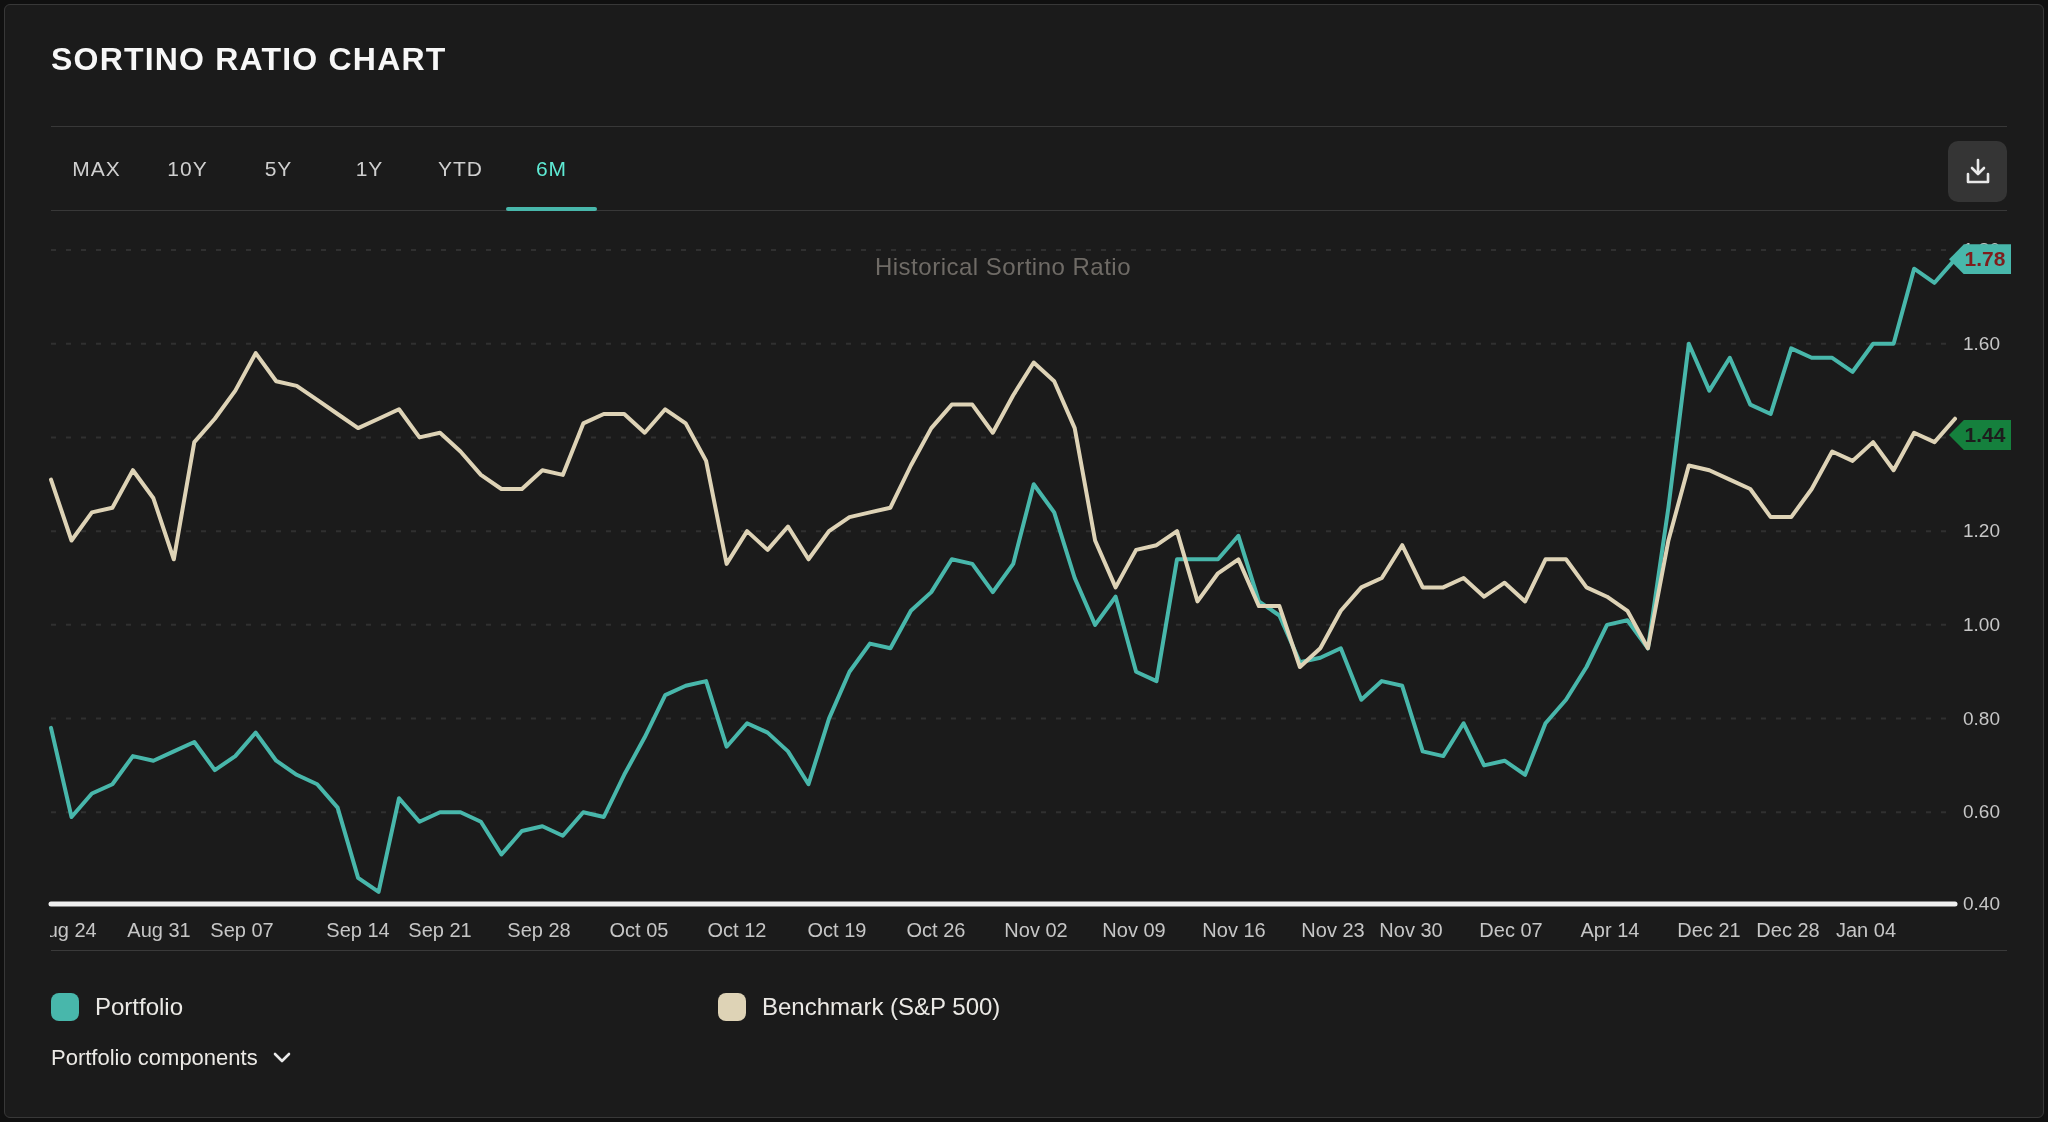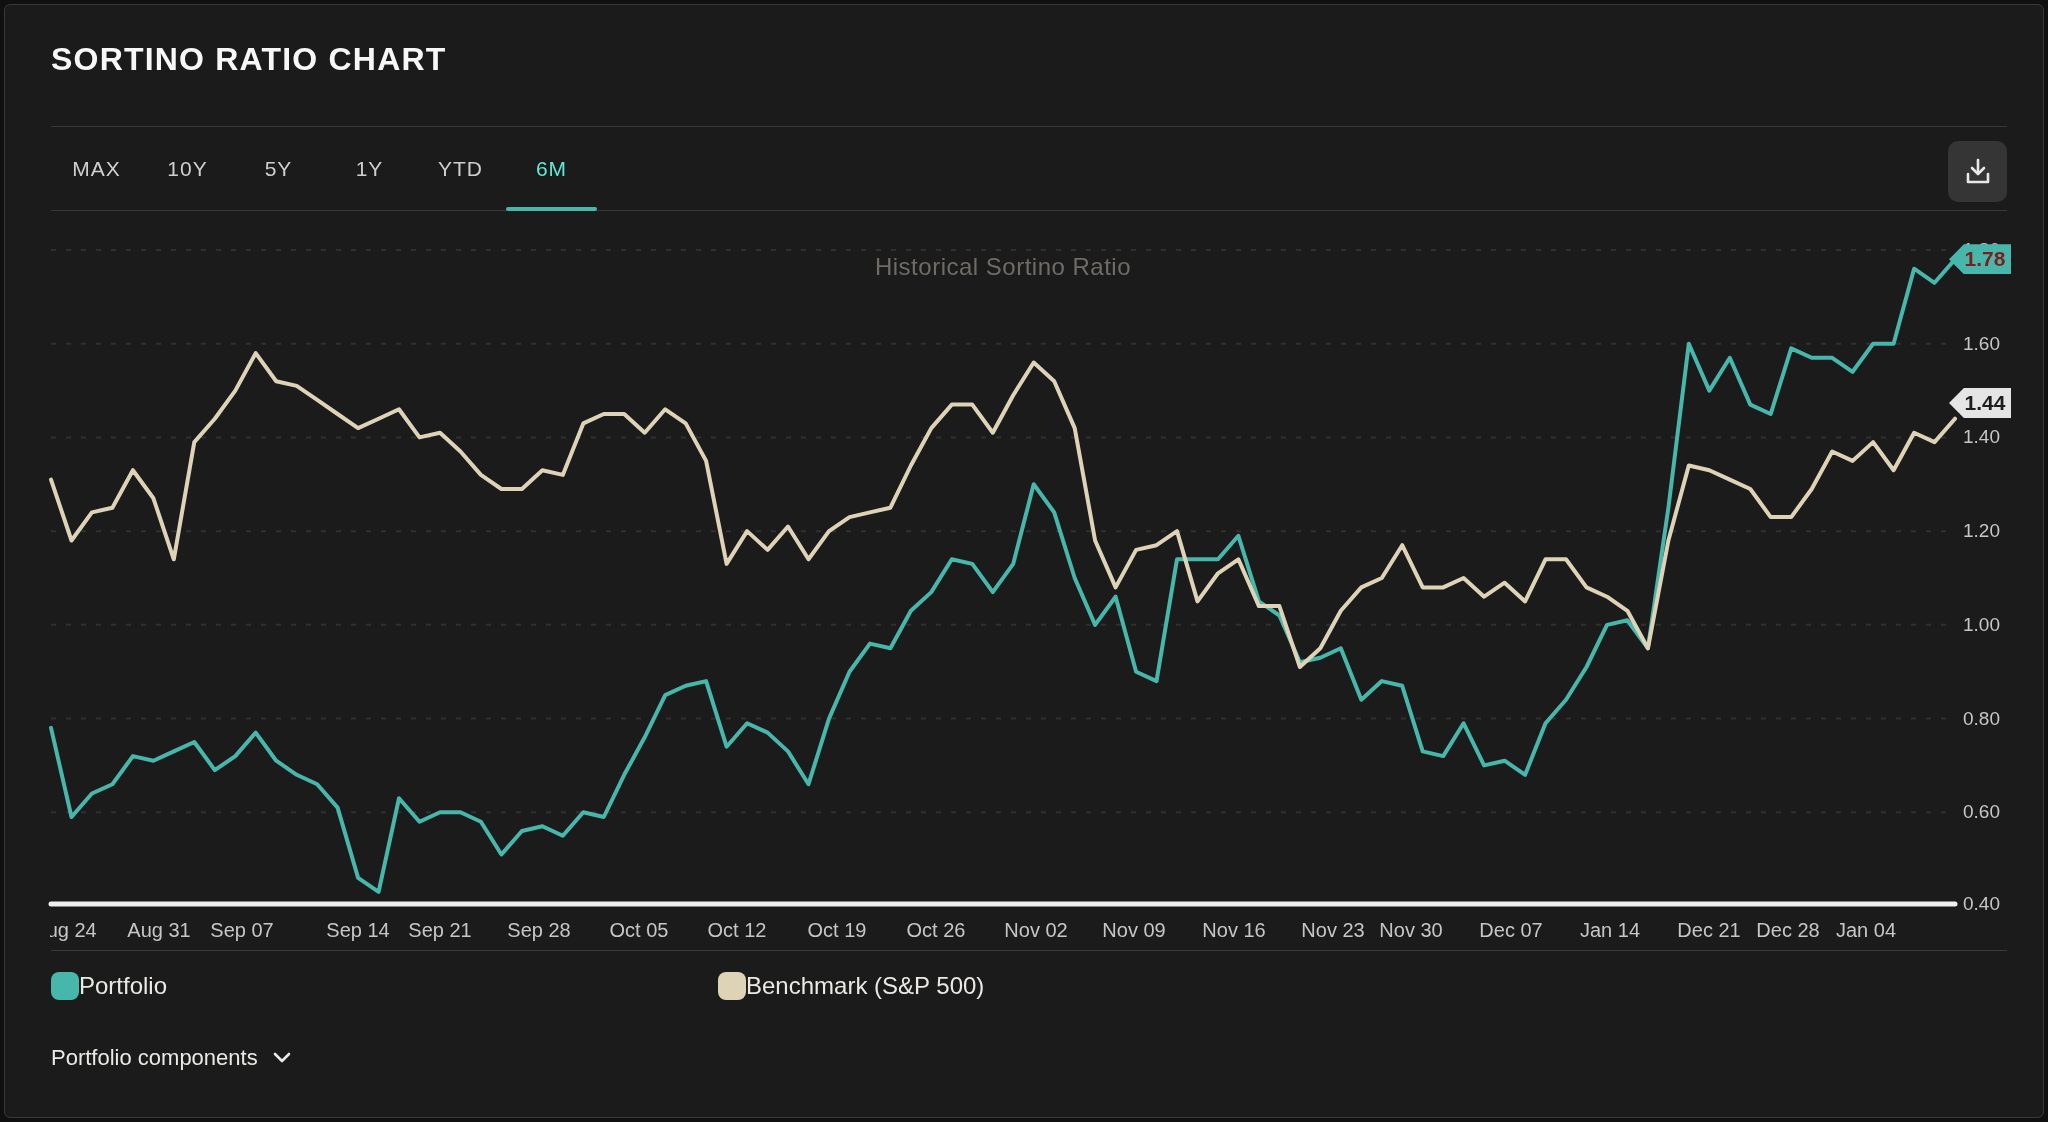--- a/index.html
+++ b/index.html
@@ -22,21 +22,21 @@
   svg.plot{position:absolute;left:0;top:0;}
   .y-label{position:absolute;left:1958px;width:70px;font-size:19px;color:#c6c6c6;
     transform:translateY(-50%);}
   .x-labels{position:absolute;left:45px;top:912px;width:1910px;height:30px;overflow:hidden;}
   .x-label{position:absolute;top:2px;transform:translateX(-50%);font-size:20px;color:#c6c6c6;
     white-space:nowrap;}
   .badge{position:absolute;left:1944px;width:62px;height:30px;line-height:30px;
     text-align:center;padding-left:10px;box-sizing:border-box;font-size:21px;font-weight:700;
     clip-path:polygon(0 50%,24% 0,100% 0,100% 100%,24% 100%);}
   .divider{position:absolute;left:46px;top:945px;width:1956px;height:1px;background:#3a3a3a;}
-  .legend-item{position:absolute;top:967px;display:flex;align-items:center;cursor:pointer;}
+  .legend-item{position:absolute;top:988px;display:flex;align-items:center;gap:16px;cursor:pointer;}
   .legend-swatch{width:28px;height:28px;border-radius:8px;}
   .legend-label{font-size:24px;color:#ebe9e5;}
   .components{position:absolute;left:46px;top:1040px;display:flex;align-items:flex-start;gap:12px;
     font-size:22px;color:#ebe9e5;cursor:pointer;}
 </style>
 </head>
 <body>
 
 <div class="card">
 
@@ -84,41 +84,41 @@
       <div class="y-label" style="top: 432.43px;">1.40</div>
       <div class="y-label" style="top: 526.144px;">1.20</div>
       <div class="y-label" style="top: 619.858px;">1.00</div>
       <div class="y-label" style="top: 713.572px;">0.80</div>
       <div class="y-label" style="top: 807.286px;">0.60</div>
       <div class="y-label" style="top: 899px;">0.40</div>
     </div>
 
   <div id="badges">
       <div class="badge" style="top: 239.373px; background: rgb(72, 183, 171); color: #7f1d1d;">1.78</div>
-      <div class="badge" style="top: 383px; background: #e5e5e5; color: rgb(29, 29, 29);">1.44</div>
+      <div class="badge" style="top: 415px; background: #15803d; color: rgb(29, 29, 29);">1.44</div>
     </div>
 
   <div class="x-labels" id="x-labels">
       <div class="x-label" style="left: 15px;">Aug 24</div>
       <div class="x-label" style="left: 109px;">Aug 31</div>
       <div class="x-label" style="left: 192px;">Sep 07</div>
       <div class="x-label" style="left: 292px; margin-left: 16px;">Sep 14</div>
       <div class="x-label" style="left: 390px;">Sep 21</div>
       <div class="x-label" style="left: 489px;">Sep 28</div>
       <div class="x-label" style="left: 589px;">Oct 05</div>
       <div class="x-label" style="left: 687px;">Oct 12</div>
       <div class="x-label" style="left: 787px;">Oct 19</div>
       <div class="x-label" style="left: 886px;">Oct 26</div>
       <div class="x-label" style="left: 986px;">Nov 02</div>
       <div class="x-label" style="left: 1084px;">Nov 09</div>
       <div class="x-label" style="left: 1184px;">Nov 16</div>
       <div class="x-label" style="left: 1283px;">Nov 23</div>
       <div class="x-label" style="left: 1361px;">Nov 30</div>
       <div class="x-label" style="left: 1461px;">Dec 07</div>
-      <div class="x-label" style="left: 1560px;">Jan 14</div>
+      <div class="x-label" style="left: 1560px;">Apr 14</div>
       <div class="x-label" style="left: 1659px;">Dec 21</div>
       <div class="x-label" style="left: 1738px;">Dec 28</div>
       <div class="x-label" style="left: 1816px;">Jan 04</div>
     </div>
 
   <div class="divider"></div>
 
   <div id="legend">
       <div class="legend-item" style="left: 46px;">
         <div class="legend-swatch" style="background: rgb(72, 183, 171);"></div>

